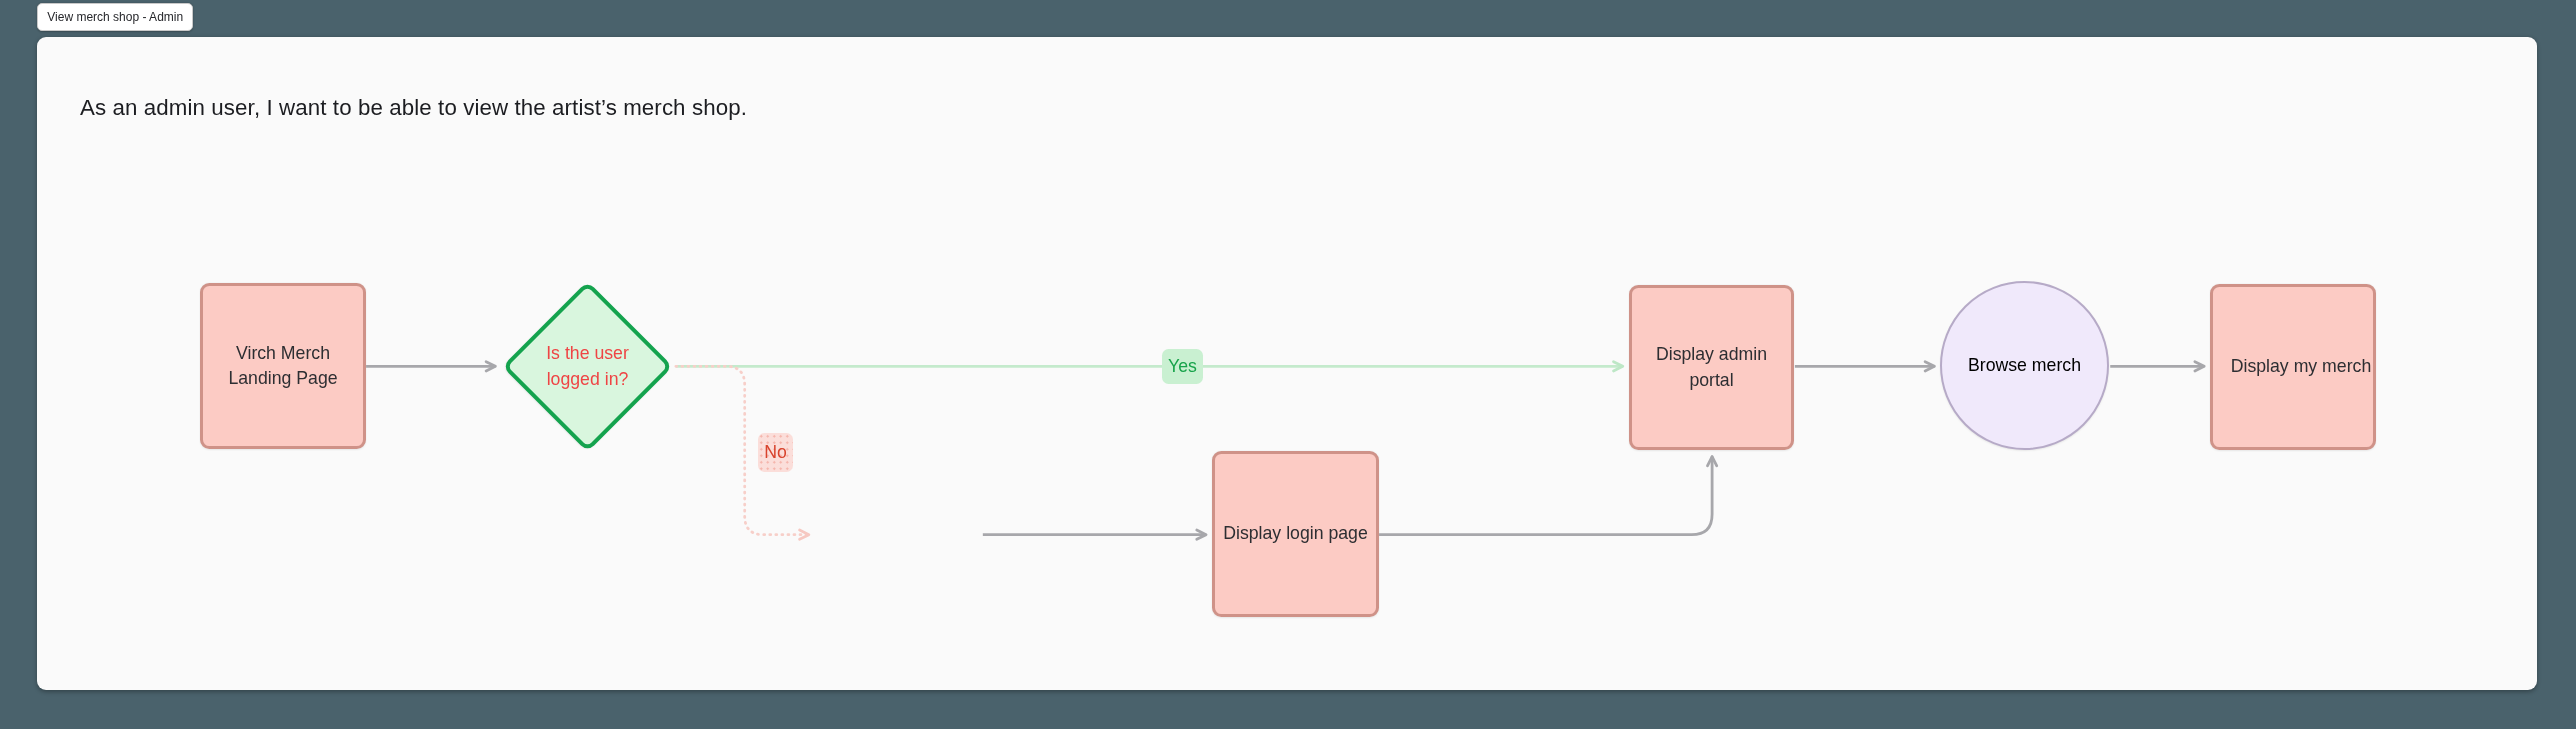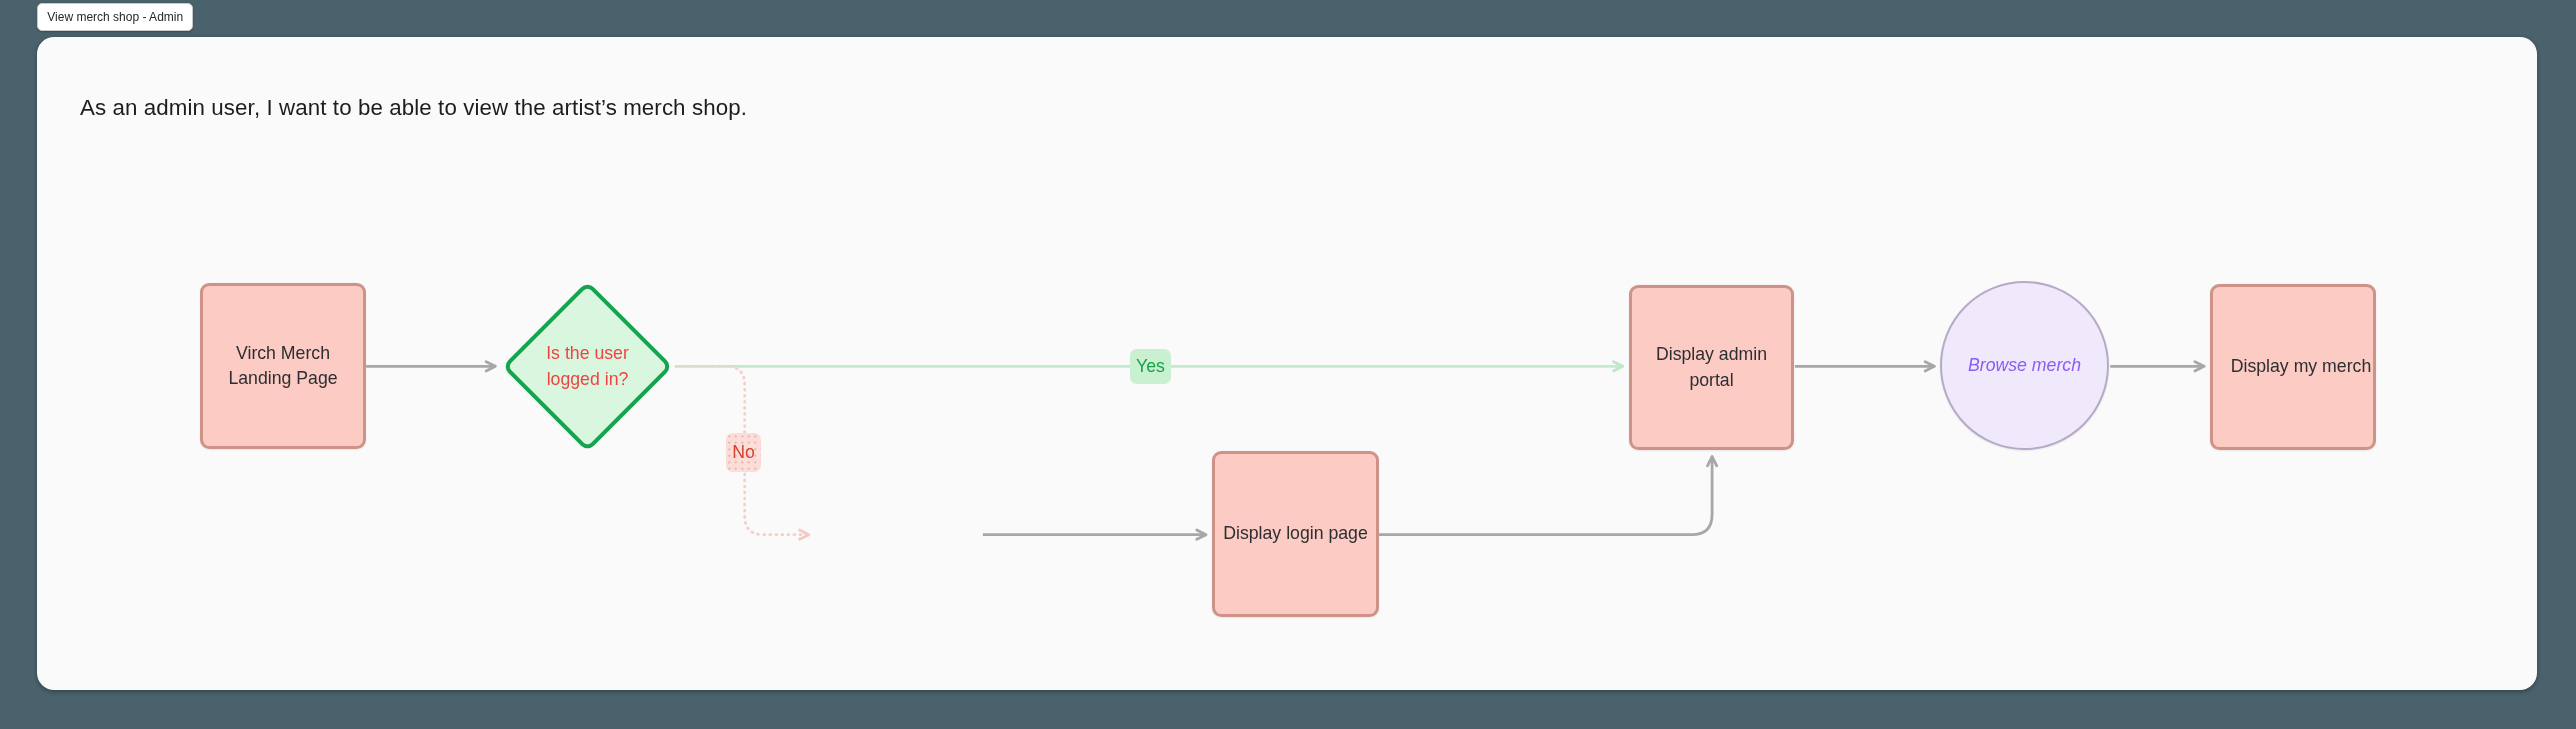--- a/index.html
+++ b/index.html
@@ -21,21 +21,21 @@
     font-size: 12px; color: #26272b;
     box-shadow: 0 0.9px 1.9px rgba(0,0,0,.25);
     z-index: 5;
     white-space: nowrap;
   }
   
   .canvas-card {
     position: absolute; left: 37px; top: 37px;
     width: 2500px; height: 653px;
     background: #fafafa;
-    border-radius: 17px;
+    border-radius: 9px;
     box-shadow: 0 1.9px 4.7px rgba(0,0,0,.30);
   }
   .story-heading {
     position: absolute; left: 43px; top: 58px;
     font-size: 22.3px; color: #1c1d21; font-weight: 400;
     letter-spacing: 0.1px;
   }
   
   svg.edges { position: absolute; inset: 0; width: 2500px; height: 653px; }
   .edge-gray  { stroke: #a7a7ab; stroke-width: 3; fill: none; }
@@ -54,23 +54,22 @@
     background: #fccbc4;
     border: 3.3px solid #cf9288;
     border-radius: 9.3px;
     color: #2d2e32;
     box-shadow: 0 0.9px 1.9px rgba(0,0,0,.08);
   }
   .node-circle {
     background: #f0e9fb;
     border: 2.8px solid #b6aac7;
     border-radius: 50%;
-    color: #8b5cf6;
+    color: #000000;
     box-shadow: 0 0.9px 1.9px rgba(0,0,0,.08);
-    font-style: italic;
   }
   .diamond-wrap { position: absolute; }
   .diamond-shape {
     position: absolute; left: 25px; top: 25px;
     width: 121px; height: 121px;
     background: #d9f6de;
     border: 4.2px solid #14a34e;
     border-radius: 9.3px;
     transform: rotate(45deg);
     box-shadow: 0 0.9px 1.9px rgba(0,0,0,.08);
@@ -81,20 +80,21 @@
     text-align: center;
     font-size: 17.7px; line-height: 1.42; color: #ef4444;
     white-space: pre-line;
   }
   
   .edge-label {
     position: absolute;
     display: flex; align-items: center; justify-content: center;
     font-size: 17.7px;
     border-radius: 6.5px;
+    margin-left: 32px;
   }
   .label-yes { background: #c9f0d1; color: #17a34a; }
   .label-no  {
     background: #fbdeda; color: #d8432d;
     background-image: radial-gradient(#f4b3aa 1px, rgba(0,0,0,0) 1.2px);
     background-size: 6.5px 6.5px;
   }
 </style>
 </head>
 <body>

